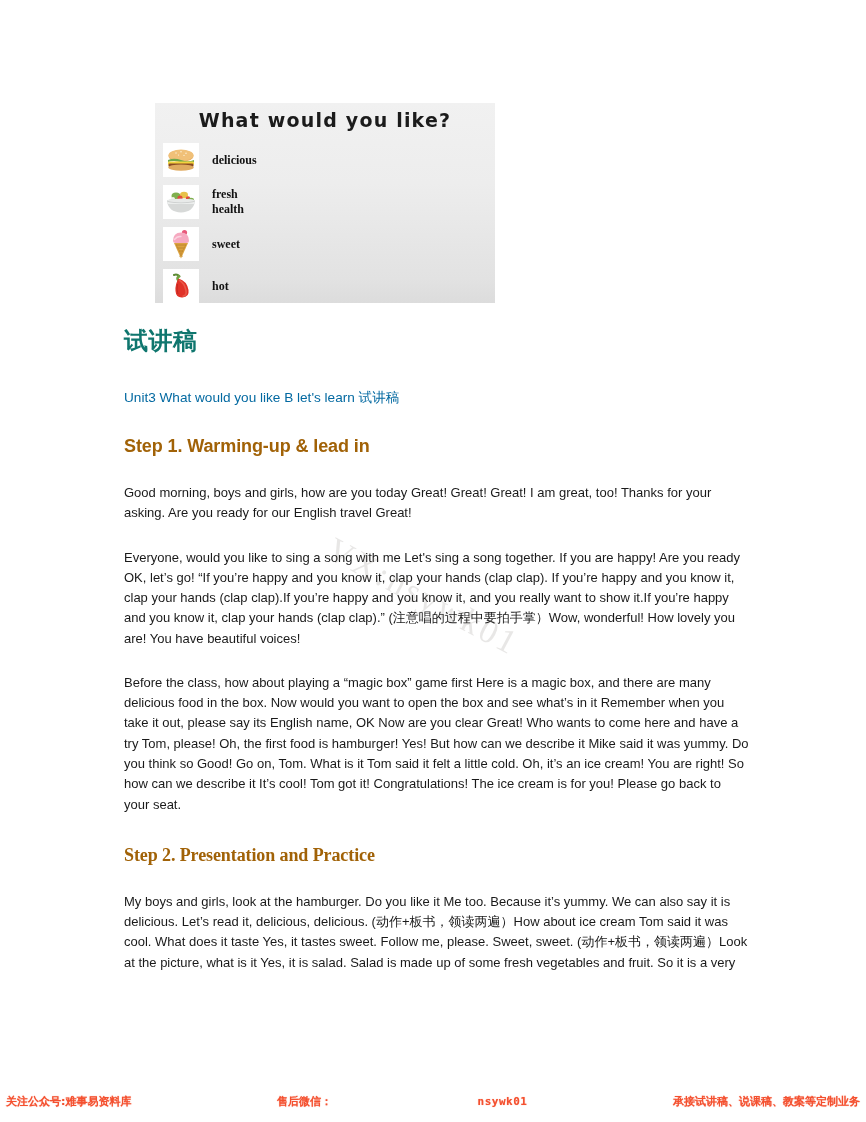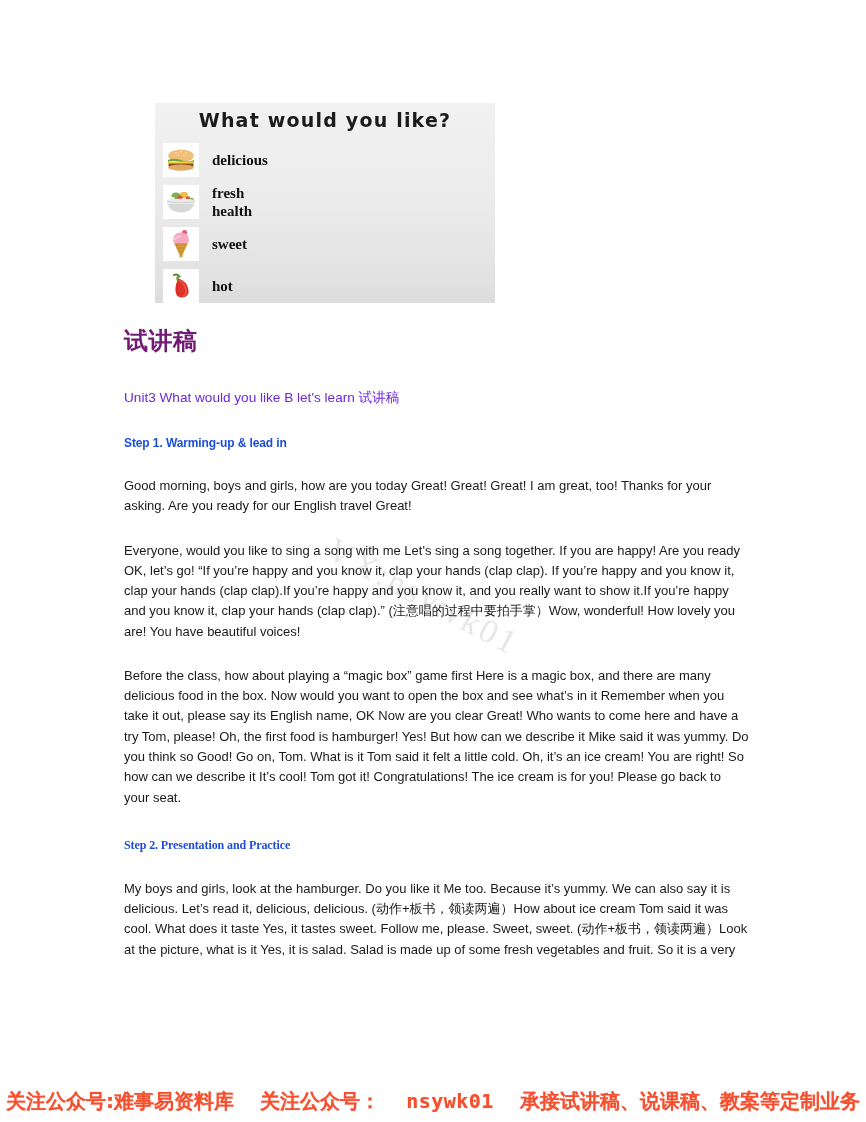--- a/index.html
+++ b/index.html
@@ -61,21 +61,21 @@
     height: 34px;
     background: #ffffff;
     display: flex;
     align-items: center;
     justify-content: center;
     flex: none;
   }
   .icon-tile svg { display: block; }
   .slide-word {
     font-family: "Liberation Serif", serif;
-    font-size: 15px;
+    font-size: 12px;
     font-weight: bold;
     color: #111;
     margin-left: 13px;
     line-height: 1.22;
     white-space: pre-line;
   }
   .slide-prompts {
     position: absolute;
     left: 140px;
     top: 70px;
@@ -92,34 +92,34 @@
   .doc {
     position: absolute;
     left: 124px;
     top: 325px;
     width: 625px;
   }
   .doc-title {
     font-family: "DejaVu Sans", "Liberation Sans", sans-serif;
     font-size: 24px;
     font-weight: bold;
-    color: #701a75;
+    color: #0f766e;
     margin: 0 0 30px 0;
     letter-spacing: 0.5px;
   }
   .doc-sub {
     font-size: 13.6px;
     line-height: 1.55;
     margin: 0 0 28px 0;
-    color: #6d28d9;
+    color: #0369a1;
   }
   .doc-h2 {
-    font-size: 12px;
-    font-weight: bold;
-    color: #1d4ed8;
+    font-size: 18px;
+    font-weight: bold;
+    color: #a16207;
     margin: 0 0 26px 0;
     letter-spacing: -0.1px;
   }
   .doc-p {
     font-size: 13px;
     line-height: 1.56;
     margin: 0 0 18px 0;
     color: #1a1a1a;
     text-align: left;
   }
@@ -159,21 +159,21 @@
     width: 866px;
     height: 30px;
     display: flex;
     align-items: center;
     justify-content: space-between;
     padding: 0 6px;
     box-sizing: border-box;
   }
   .footer span {
     font-family: "DejaVu Sans", "Liberation Sans", sans-serif;
-    font-size: 20px;
+    font-size: 11px;
     font-weight: bold;
     color: #f4502f;
     white-space: nowrap;
     text-shadow: 0 0 1px rgba(244,80,47,0.55);
   }
   .footer .f-wechat {
     font-family: "DejaVu Sans Mono", monospace;
     letter-spacing: 0.5px;
   }
 </style>
@@ -277,18 +277,18 @@
     <p class="doc-p">Before the class, how about playing a “magic box” game first Here is a magic box, and there are many delicious food in the box. Now would you want to open the box and see what’s in it Remember when you take it out, please say its English name, OK Now are you clear Great! Who wants to come here and have a try Tom, please! Oh, the first food is hamburger! Yes! But how can we describe it Mike said it was yummy. Do you think so Good! Go on, Tom. What is it Tom said it felt a little cold. Oh, it’s an ice cream! You are right! So how can we describe it It’s cool! Tom got it! Congratulations! The ice cream is for you! Please go back to your seat.</p>
 
     <h2 class="doc-h2" style="margin-top:30px;font-family:Liberation Serif, serif;">Step 2. Presentation and Practice</h2>
 
     <p class="doc-p">My boys and girls, look at the hamburger. Do you like it Me too. Because it’s yummy. We can also say it is delicious. Let’s read it, delicious, delicious. (动作+板书，领读两遍）How about ice cream Tom said it was cool. What does it taste Yes, it tastes sweet. Follow me, please. Sweet, sweet. (动作+板书，领读两遍）Look at the picture, what is it Yes, it is salad. Salad is made up of some fresh vegetables and fruit. So it is a very</p>
 
   </div>
 
   <div class="footer">
     <span class="f-left">关注公众号:难事易资料库</span>
-    <span class="f-mid">关注公众号：</span>
+    <span class="f-mid">售后微信：</span>
     <span class="f-wechat">nsywk01</span>
     <span class="f-right">承接试讲稿、说课稿、教案等定制业务</span>
   </div>
 
 </div>
 
 </body></html>

